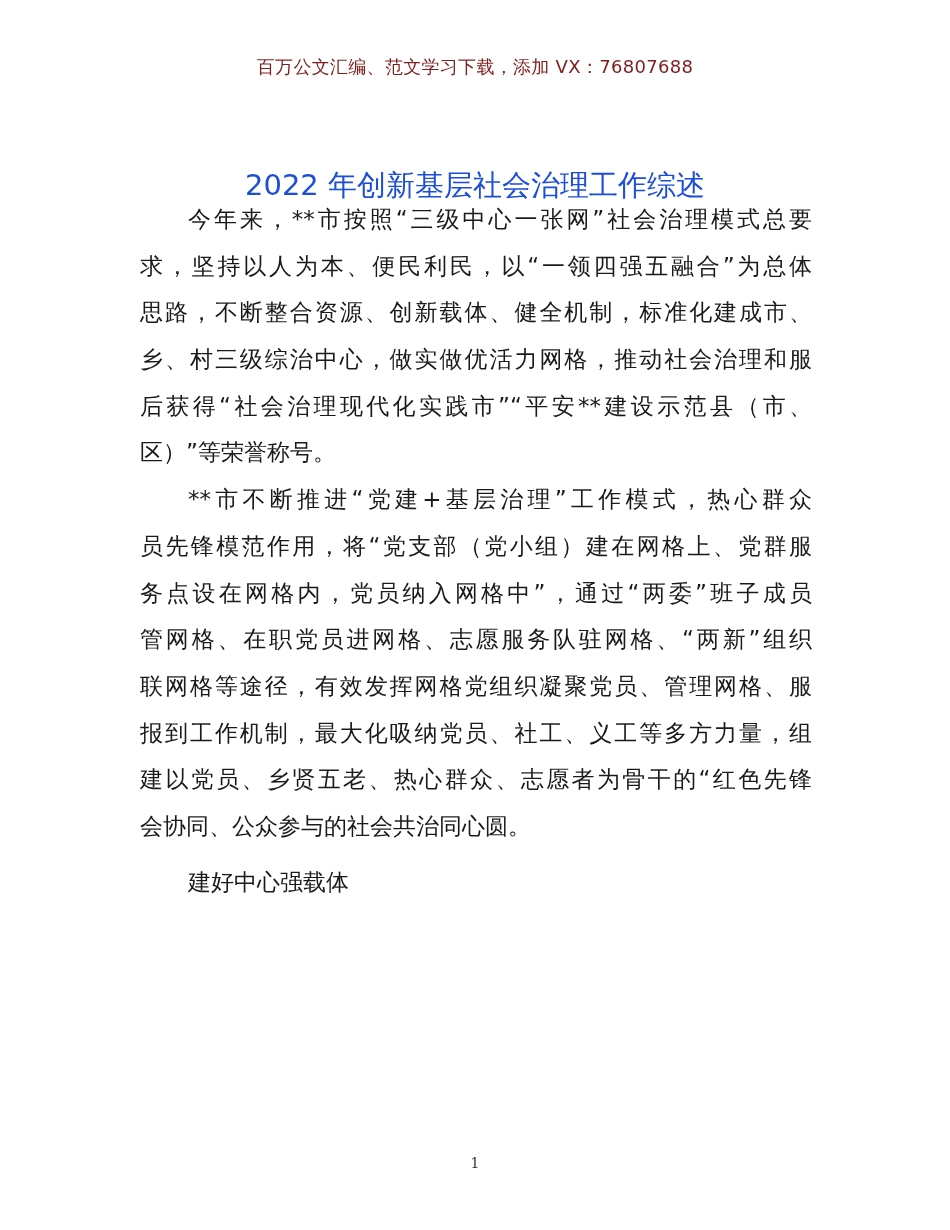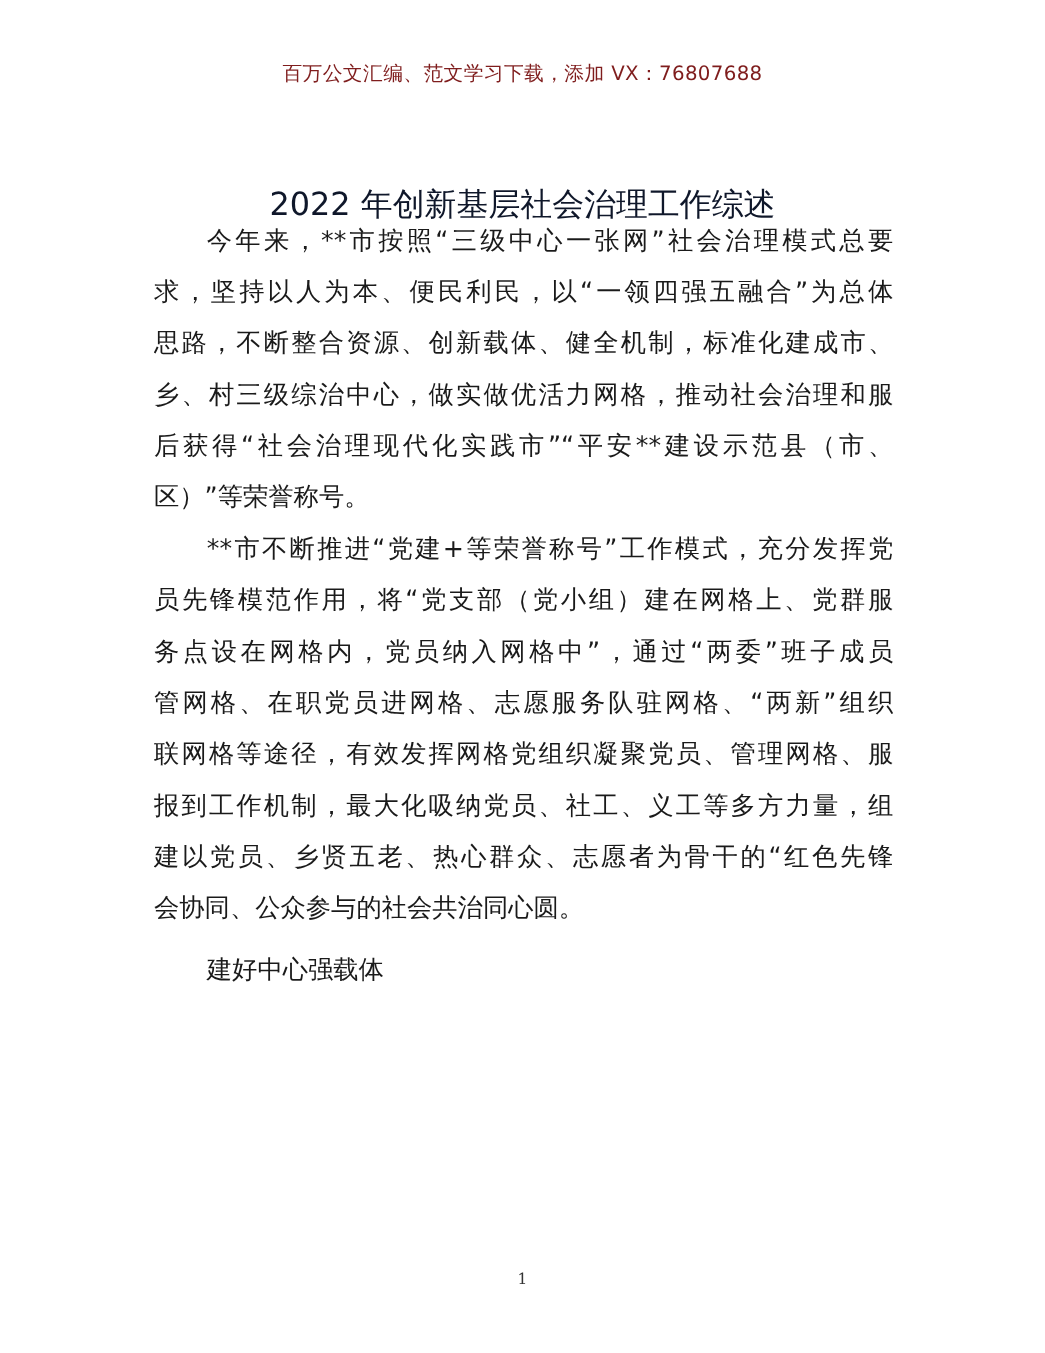--- a/index.html
+++ b/index.html
@@ -1,21 +1,21 @@
 <!DOCTYPE html>
 <html><head>
 <meta charset="utf-8">
 <style>
   html, body { margin: 0; padding: 0; background: #ffffff; }
   body { width: 950px; height: 1230px; position: relative; overflow: hidden;
          font-family: "DejaVu Sans", "Liberation Sans", sans-serif; color: #1a1a1a; }
   .header { position: absolute; top: 55px; left: 0; width: 950px; text-align: center;
             font-size: 18px; color: #7f1d1d; letter-spacing: 0.3px; }
   .title { position: absolute; top: 166px; left: 0; width: 950px; text-align: center;
-           font-size: 29px; color: #0f172a; }
+           font-size: 29px; color: #1d4ed8; }
   .content { position: absolute; top: 196px; left: 140px; width: 672px; }
   .line { height: 46.7px; line-height: 46.7px; font-size: 23px; white-space: nowrap;
           text-align: justify; text-align-last: justify; overflow: hidden; }
   .line.last { text-align-last: left; }
   .line.indent { padding-left: 48px; }
   .heading { height: 58px; line-height: 64px; font-size: 23px; padding-left: 48px; }
   .page-num { position: absolute; top: 1155px; left: 0; width: 950px; text-align: center;
               font-family: "DejaVu Serif", "Liberation Serif", serif; font-size: 14px; color: #333; }
 </style>
 </head>
@@ -30,21 +30,21 @@
     <div class="line indent">今年来，**市按照“三级中心一张网”社会治理模式总要</div>
     <div class="line">求，坚持以人为本、便民利民，以“一领四强五融合”为总体</div>
     <div class="line">思路，不断整合资源、创新载体、健全机制，标准化建成市、</div>
     <div class="line">乡、村三级综治中心，做实做优活力网格，推动社会治理和服</div>
     <div class="line">后获得“社会治理现代化实践市”“平安**建设示范县（市、</div>
     <div class="line last">区）”等荣誉称号。</div>
   </div>
 
 
   <div>
-    <div class="line indent">**市不断推进“党建+等荣誉称号”工作模式，充分发挥党</div>
+    <div class="line indent">**市不断推进“党建+基层治理”工作模式，热心群众</div>
     <div class="line">员先锋模范作用，将“党支部（党小组）建在网格上、党群服</div>
     <div class="line">务点设在网格内，党员纳入网格中”，通过“两委”班子成员</div>
     <div class="line">管网格、在职党员进网格、志愿服务队驻网格、“两新”组织</div>
     <div class="line">联网格等途径，有效发挥网格党组织凝聚党员、管理网格、服</div>
     <div class="line">报到工作机制，最大化吸纳党员、社工、义工等多方力量，组</div>
     <div class="line">建以党员、乡贤五老、热心群众、志愿者为骨干的“红色先锋</div>
     <div class="line last">会协同、公众参与的社会共治同心圆。</div>
   </div>
 
   <div class="heading">建好中心强载体</div>

